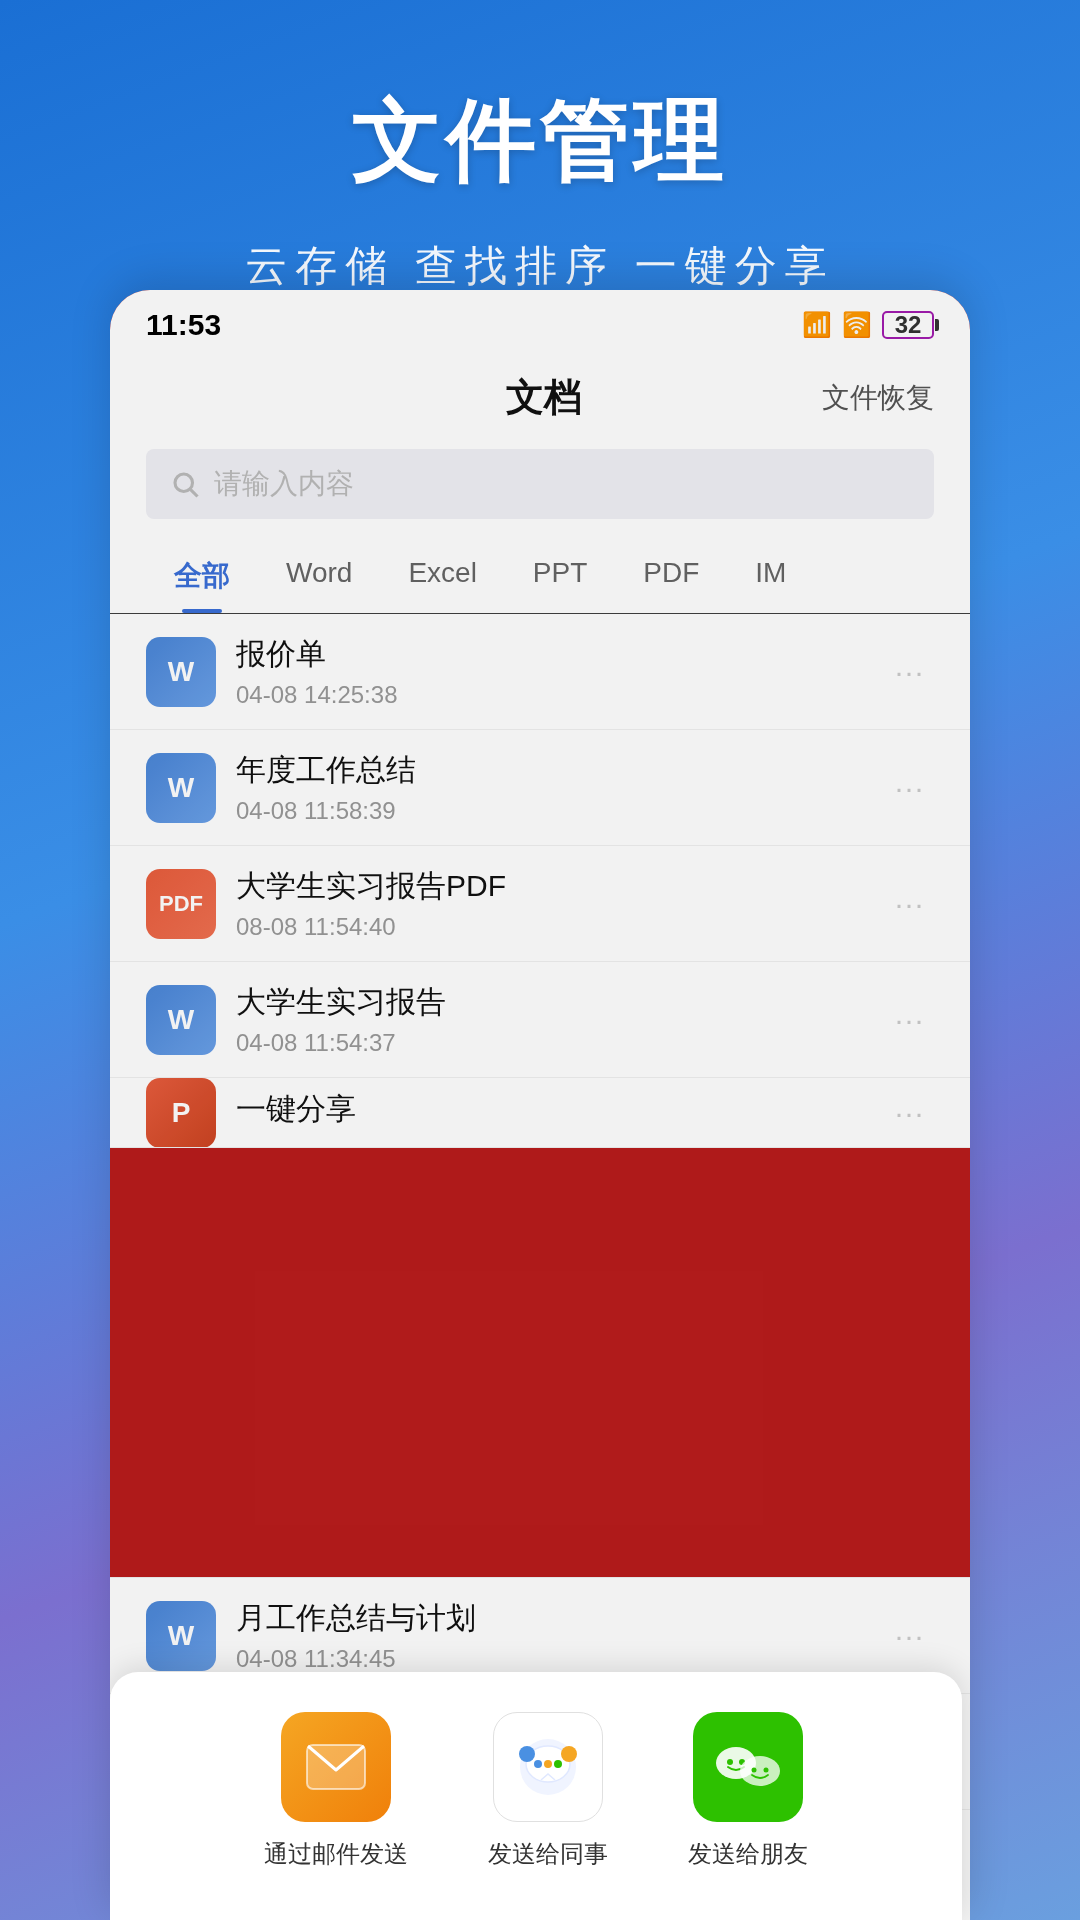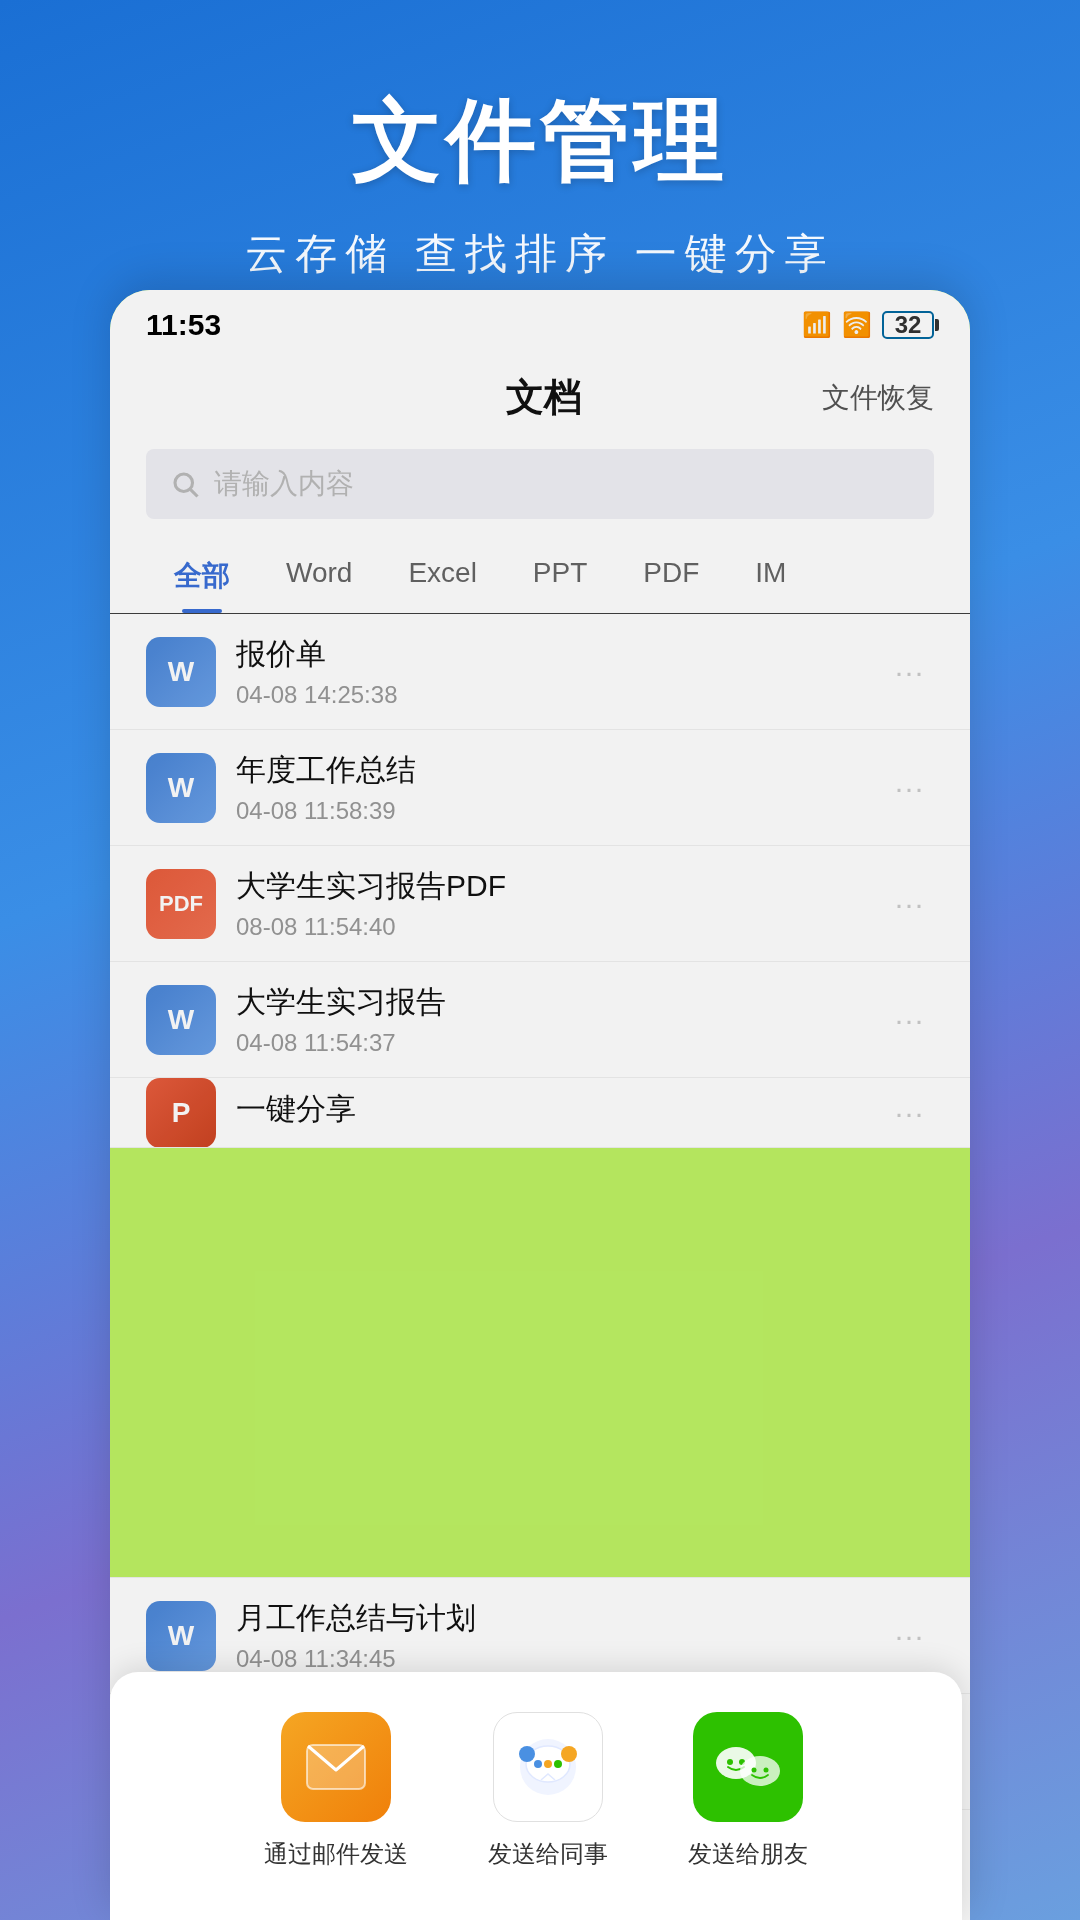--- a/index.html
+++ b/index.html
@@ -22,35 +22,35 @@
 
     .header-title {
       font-size: 90px;
       font-weight: 800;
       color: white;
       letter-spacing: 4px;
       text-shadow: 0 2px 8px rgba(0,0,0,0.2);
     }
 
     .header-subtitle {
-      margin-top: 24px;
+      margin-top: 36px;
       font-size: 42px;
       color: rgba(255,255,255,0.95);
       font-weight: 400;
       letter-spacing: 8px;
     }
 
     
     .phone-container {
       position: absolute;
       top: 290px;
       left: 110px;
       right: 110px;
       bottom: 0;
-      background: #bef264;
+      background: #b91c1c;
       border-radius: 40px 40px 0 0;
       overflow: hidden;
       box-shadow: 0 -10px 40px rgba(0,0,0,0.15);
     }
 
     
     .status-bar {
       display: flex;
       justify-content: space-between;
       align-items: center;
@@ -74,21 +74,21 @@
       font-size: 24px;
       color: #333;
     }
 
     .battery-icon {
       display: inline-flex;
       align-items: center;
       justify-content: center;
       width: 52px;
       height: 28px;
-      border: 2px solid #0369a1;
+      border: 2px solid #a21caf;
       border-radius: 5px;
       position: relative;
       font-size: 18px;
       font-weight: 600;
       color: #333;
     }
 
     .battery-icon::after {
       content: '';
       position: absolute;

